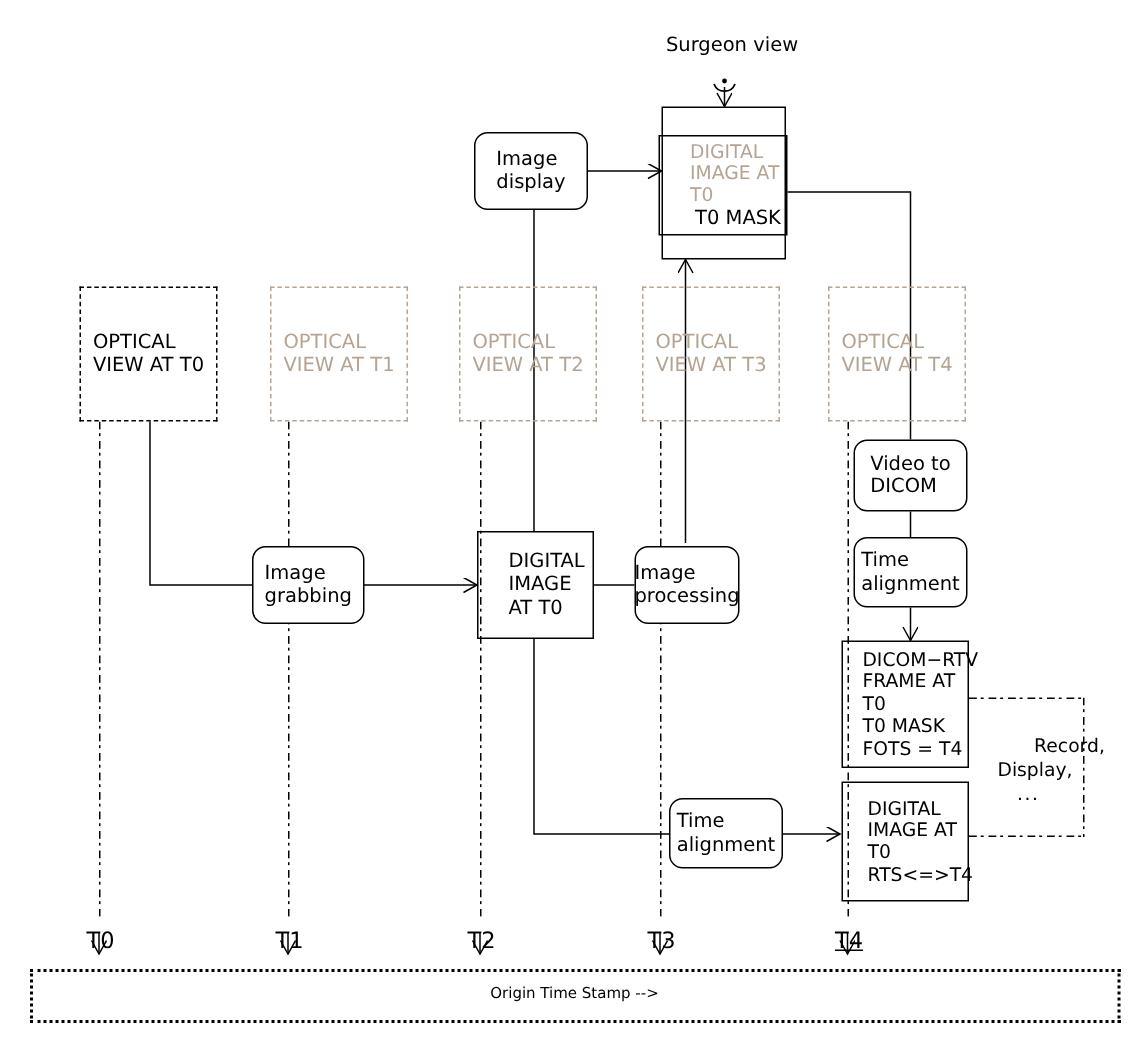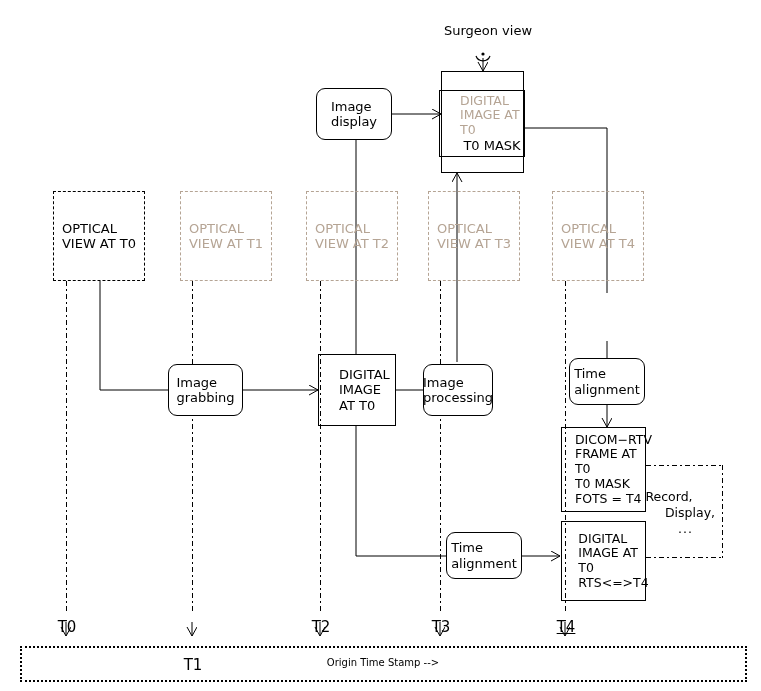--- a/index.html
+++ b/index.html
@@ -130,20 +130,24 @@
   <div class="node solid-rect fs13" style="left:318px;top:354px;width:78px;height:72px;">
     <span class="lbl">DIGITAL
 IMAGE AT T0</span>
   </div>
 
   <div class="node round-rect fs13" style="left:423px;top:364px;width:70px;height:52px;">
     <span class="lbl">Image
 processing</span>
   </div>
 
+  <div class="node round-rect fs13" style="left:569px;top:293px;width:76px;height:48px;">
+    <span class="lbl">Video to
+DICOM</span>
+  </div>
 
   <div class="node round-rect fs13" style="left:569px;top:358px;width:76px;height:47px;">
     <span class="lbl">Time
 alignment</span>
   </div>
 
   <div class="node solid-rect fs125" style="left:561px;top:427px;width:85px;height:85px;">
     <span class="lbl">DICOM−RTV
 FRAME AT T0
 T0 MASK
@@ -158,26 +162,26 @@
   <div class="node solid-rect fs125" style="left:561px;top:521px;width:85px;height:80px;">
     <span class="lbl">DIGITAL
 IMAGE AT T0
 RTS&lt;=&gt;T4</span>
   </div>
 
   <div class="dashdot-h" style="left:646px;top:465px;width:77px;"></div>
   <div class="dashdot-v" style="left:722px;top:465px;height:93px;"></div>
   <div class="dashdot-h" style="left:646px;top:557px;width:77px;"></div>
 
-  <div class="rd-label" style="left:624px;top:489px;">Record,</div>
+  <div class="rd-label" style="left:668px;top:489px;">Record,</div>
   <div class="rd-label" style="left:645px;top:505px;">Display,</div>
   <div class="rd-label" style="left:678px;top:521px;width:90px;text-align:left;letter-spacing:1px;">...</div>
 
   <div class="tick-label" style="left:52px;top:618px;">T0</div>
-  <div class="tick-label" style="left:178px;top:618px;margin-top:38px;">T1</div>
+  <div class="tick-label" style="left:178px;top:618px;">T1</div>
   <div class="tick-label" style="left:306px;top:618px;">T2</div>
   <div class="tick-label" style="left:426px;top:618px;">T3</div>
   <div class="tick-label" style="left:551px;top:618px;text-decoration:underline;">T4</div>
 
   <div class="tl-box" style="left:20px;top:646px;width:727px;height:36px;"></div>
   <div class="tl-label" style="left:313px;top:657px;">Origin Time Stamp --&gt;</div>
 
 </div>
 
 </body></html>

